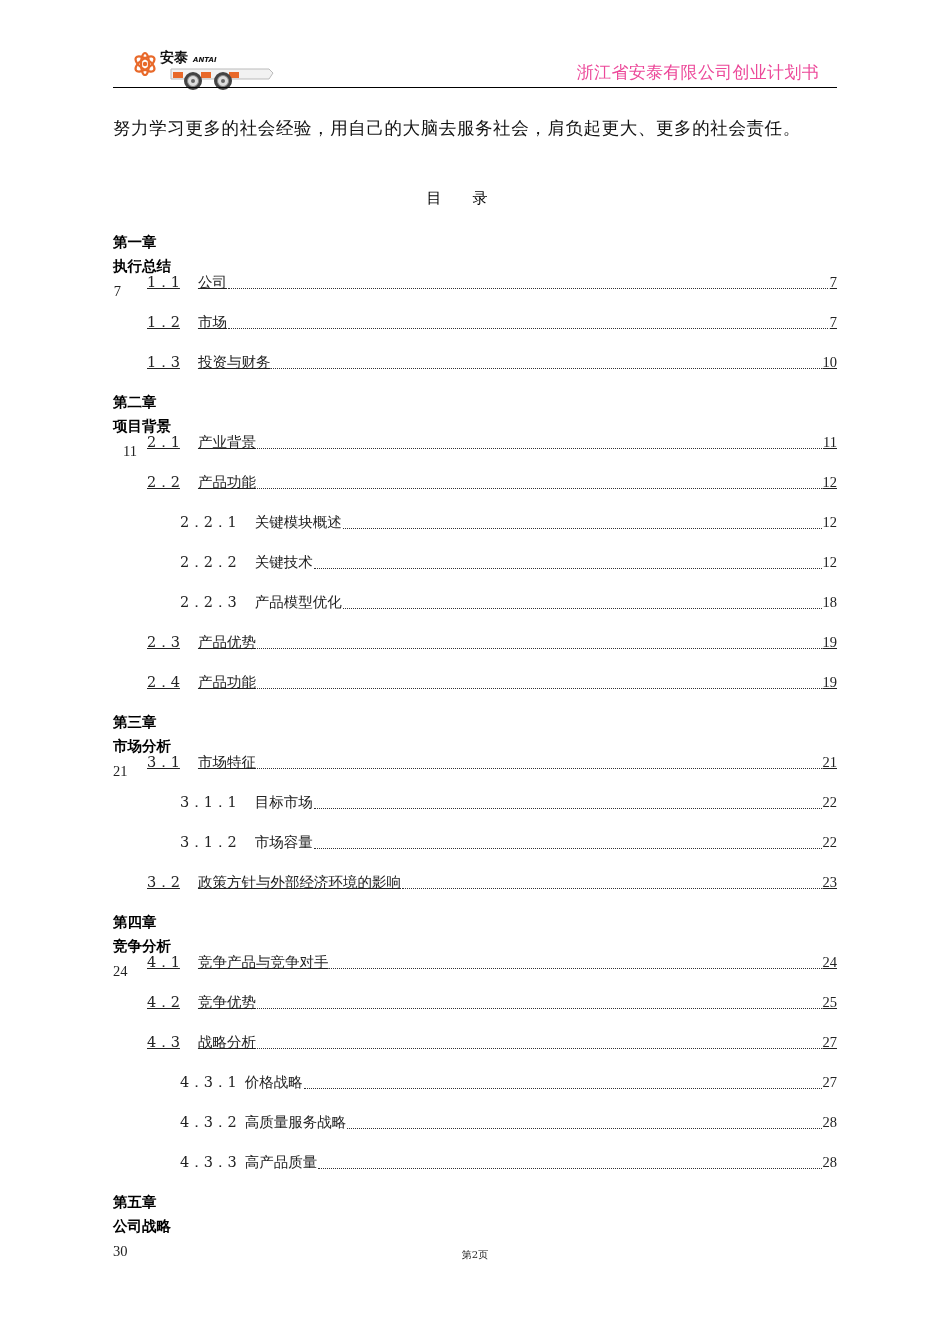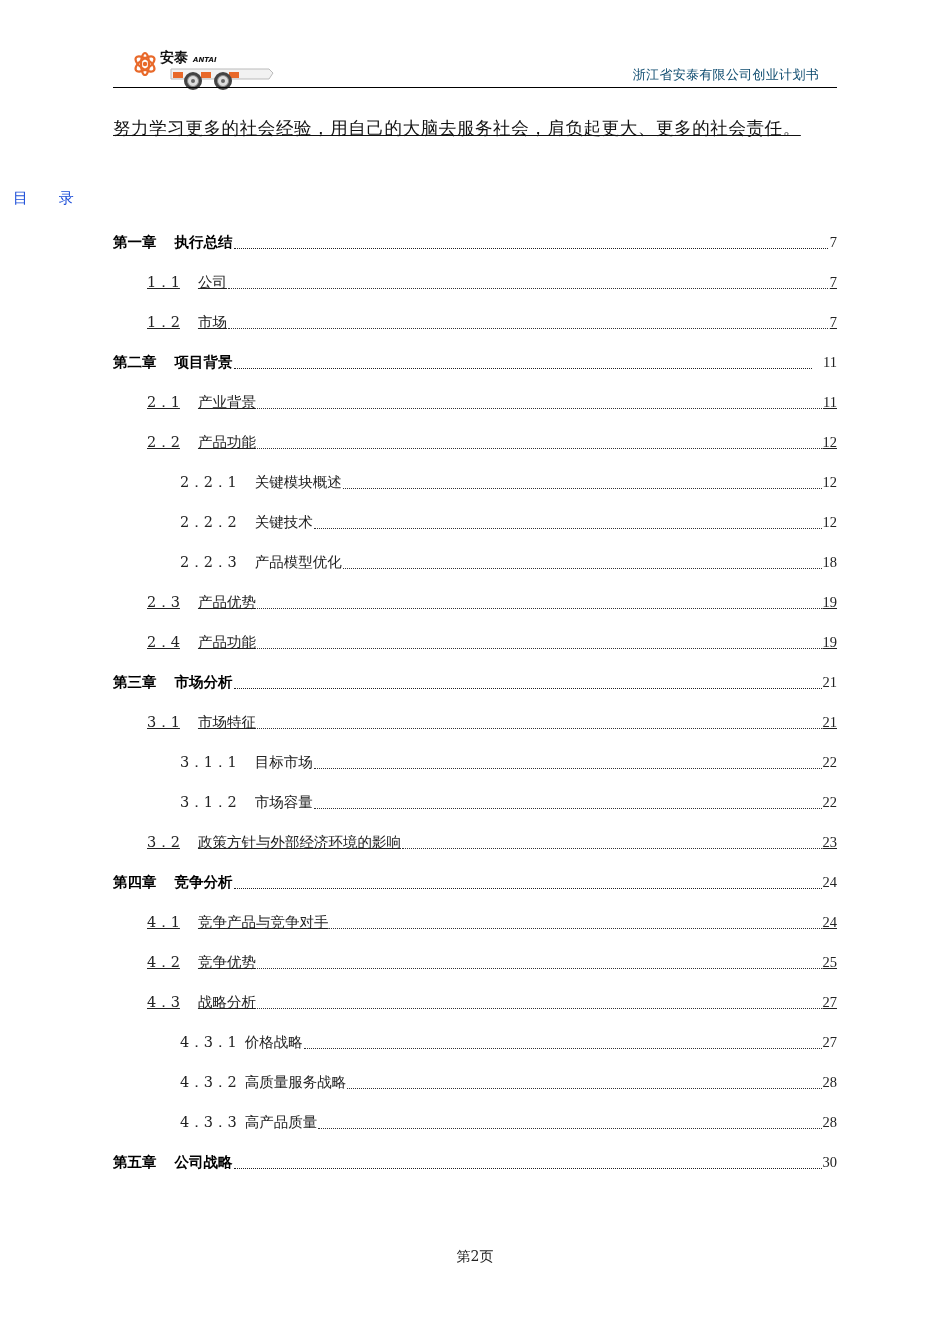--- a/index.html
+++ b/index.html
@@ -10,54 +10,54 @@
     .page-header {
       position: absolute; left: 113px; top: 38px; width: 724px; height: 50px;
     }
     .header-rule {
       position: absolute; left: 0; right: 0; bottom: 0; height: 0;
       border-top: 1.5px solid #000;
     }
     .logo { position: absolute; left: 16px; top: 4px; width: 160px; height: 48px; }
     .header-title {
       position: absolute; right: 18px; bottom: 4px;
-      font-size: 13px; color: #0c4a6e; letter-spacing: 0.3px; font-family: Liberation Mono, monospace;
+      font-size: 17px; color: #ec4899; letter-spacing: 0.3px; font-family: Liberation Mono, monospace;
     }
     .intro {
       position: absolute; left: 113px; top: 116px; width: 740px;
-      font-size: 17.5px; letter-spacing: 0.6px; color: #111; white-space: nowrap; text-decoration: underline;
+      font-size: 17.5px; letter-spacing: 0.6px; color: #111; white-space: nowrap;
     }
     .toc-title {
-      position: absolute; left: 0; width: 914px; top: 189px; text-align: left;
-      font-size: 15px; letter-spacing: 0; color: #1d4ed8;
+      position: absolute; left: 0; width: 914px; top: 189px; text-align: center;
+      font-size: 15px; letter-spacing: 0; color: #000000;
     }
     .toc-title span { display: inline-block; margin: 0 13px; }
     .toc { position: absolute; left: 113px; top: 230px; width: 724px; }
     .toc-row {
       position: relative; height: 40px; display: flex; align-items: flex-start;
       font-size: 14.5px; line-height: 24px; color: #222;
     }
-    .toc-row.level-0 { font-weight: bold; color: #000; }
+    .toc-row.level-0 { font-weight: bold; color: #000; flex-direction: column; }
     .toc-row.level-1 { padding-left: 34px; text-decoration: underline; }
     .toc-row.level-2 { padding-left: 67px; }
     .toc-num { white-space: pre; }
     .toc-label { white-space: nowrap; }
     .leader {
       flex: 1; margin: 0 1px; height: 18px;
       border-bottom: 1.5px dotted #333;
     }
     .toc-row.level-0 .leader { border-bottom-color: #222; }
     .toc-page {
       font-family: "Liberation Serif", "DejaVu Serif", serif;
       font-weight: normal; font-size: 14.5px; color: #222; min-width: 8px; text-align: right;
     }
     .toc-page.gap { margin-left: 10px; }
     .footer {
       position: absolute; left: 0; width: 950px; top: 1248px; text-align: center;
-      font-size: 14px; color: #222;
+      font-size: 10px; color: #222;
     }
   </style>
 </head>
 <body>
 
 <div class="page-header">
   <div class="logo">
     <svg width="160" height="50" viewBox="0 0 160 50">
 
       <g fill="none" stroke="#E8692A" stroke-width="2.2">
@@ -111,20 +111,27 @@
       <span class="leader"></span>
       <span class="toc-page">7</span>
     </div>
     <div class="toc-row level-1">
       <span class="toc-num">1．2</span>
       <span class="toc-num" style="display: inline-block; width: 18px;"></span>
       <span class="toc-label">市场</span>
       <span class="leader"></span>
       <span class="toc-page">7</span>
     </div>
+    <div class="toc-row level-1">
+      <span class="toc-num">1．3</span>
+      <span class="toc-num" style="display: inline-block; width: 18px;"></span>
+      <span class="toc-label">投资与财务</span>
+      <span class="leader"></span>
+      <span class="toc-page">10</span>
+    </div>
     <div class="toc-row level-0">
       <span class="toc-num">第二章</span>
       <span class="toc-num" style="display: inline-block; width: 18px;"></span>
       <span class="toc-label">项目背景</span>
       <span class="leader"></span>
       <span class="toc-page gap">11</span>
     </div>
     <div class="toc-row level-1">
       <span class="toc-num">2．1</span>
       <span class="toc-num" style="display: inline-block; width: 18px;"></span>

